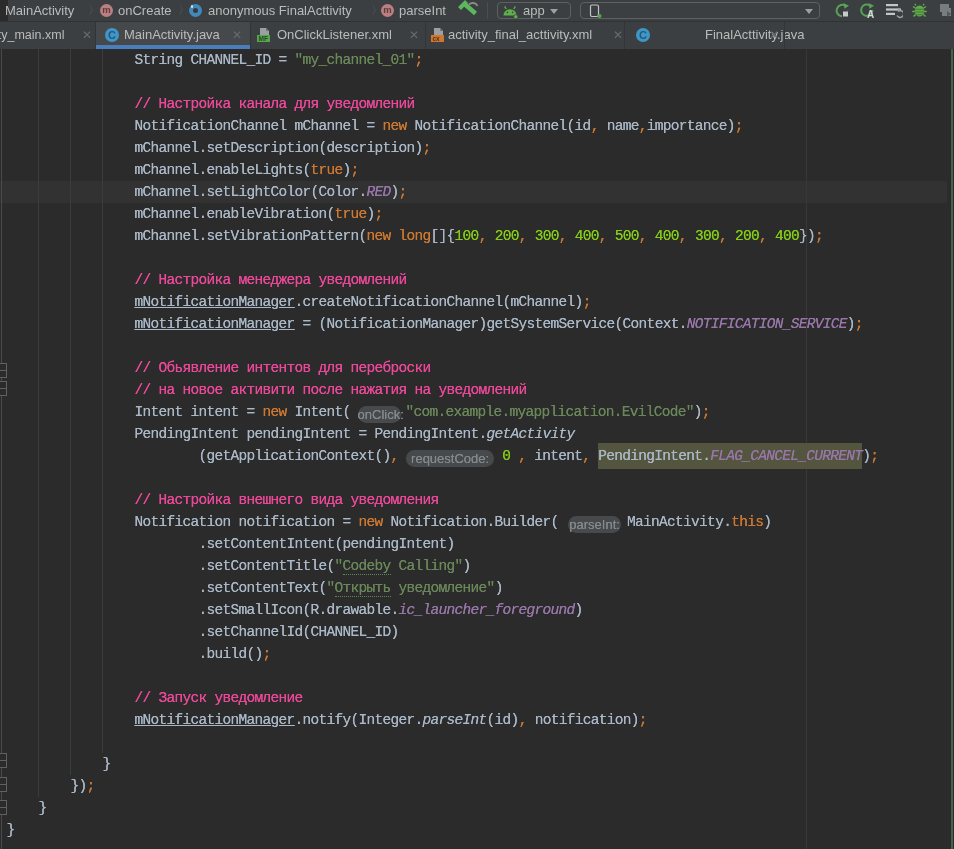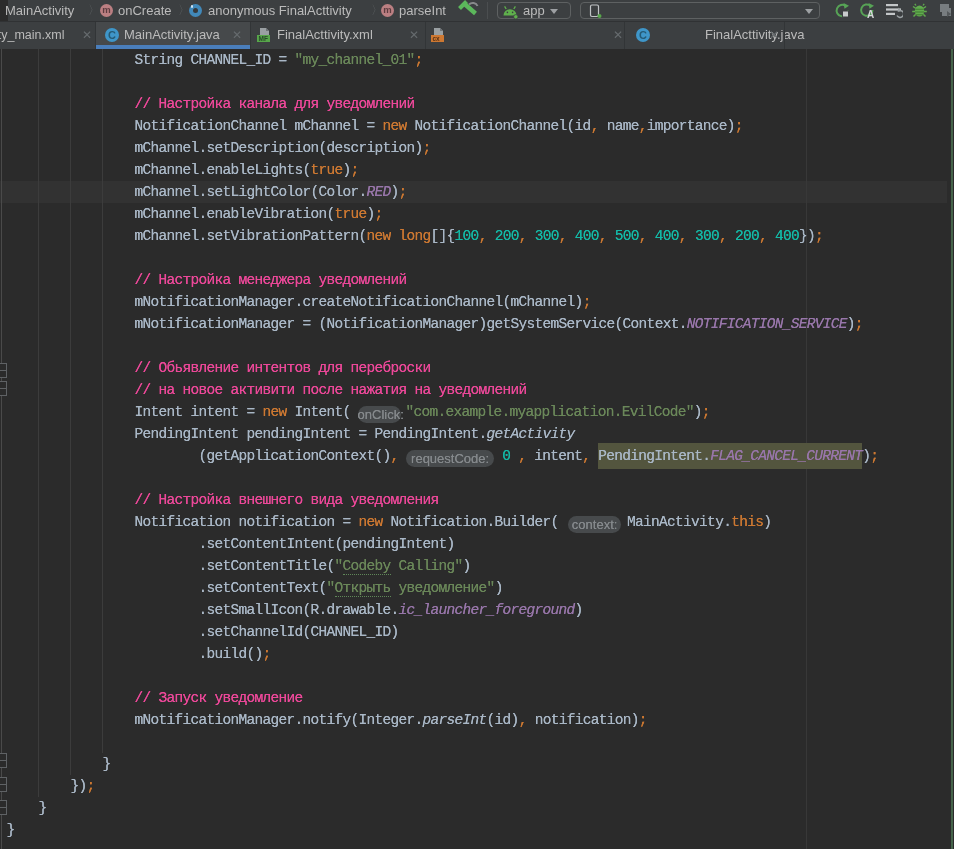--- a/index.html
+++ b/index.html
@@ -35,25 +35,25 @@
 
 #editor { position:absolute; left:0; top:49px; width:954px; height:800px; background:#2b2b2b; }
 #caretline { position:absolute; left:0; top:132px; width:947px; height:22px; background:#323232; }
 .vguide { position:absolute; width:1px; background:#3c3c3c; top:0; }
 #gutline { position:absolute; left:1px; top:0; width:1px; height:800px; background:#4a4a4a; }
 #marginline { position:absolute; left:806px; top:0; width:1px; height:800px; background:#383838; }
 #greenstripe { position:absolute; left:951px; top:0; width:2px; height:800px; background:#45634a; }
 #code { position:absolute; left:6.5px; top:0; font-family:"Liberation Mono", monospace; font-size:14.5px; letter-spacing:-0.7px; line-height:22px; color:#a9b7c6; text-shadow:0 0 0.6px currentColor; }
 #code .k { color:#cc7832; }
 #code .s { color:#6a8759; }
-#code .n { color:#14b8a6; }
+#code .n { color:#84cc16; }
 #code .c { color:#ec4899; }
 #code .p { color:#9876aa; font-style:italic;margin-top:13px; }
 #code .it { font-style:italic; }
-#code .u { }
+#code .u { text-decoration:underline; }
 #code .sq { border-bottom:1px dotted #5f8758; }
 #code .hl { background:#53553e; display:inline-block; padding:2px 0; margin:-2px 0; }
 .chip { display:inline-block; background:#474a4c; color:#85898c; border-radius:9px; font-family:"Liberation Sans", sans-serif; font-size:13px; letter-spacing:0; text-align:center; height:17px; line-height:17px; vertical-align:-3px; }
 
 .fold { position:absolute; left:-6px; width:13px; height:15px; border:1px solid #5f6265; background:#2b2b2b; }
 .fold:after { content:""; position:absolute; left:0; top:6px; width:11px; height:1px; background:#5f6265; }
 </style>
 </head>
 <body>
 <div id="toolbar">
@@ -134,30 +134,31 @@
     <span class="tx" style="position:absolute;left:28px;">MainActivity.java</span>
       <span class="cl" style="position:absolute;left:131px;">✕</span>
   </div>
   <div class="tab" id="tab3" style="left:251px;width:175px;">
     <svg width="16" height="16" viewBox="0 0 16 16" style="position:absolute;left:5px;top:5px;">
         <path d="M4 1 h6 l3 3 v5 h-9 z" fill="#9aa0a3"></path>
         <path d="M10 1 l3 3 h-3 z" fill="#6e7376"></path>
         <rect x="1" y="8" width="13" height="7" fill="#57a64a"></rect>
         <text x="2.5" y="14" font-family="Liberation Sans" font-size="6.5" font-weight="bold" fill="#27492a">MF</text>
       </svg>
-    <span class="tx" style="position:absolute;left:26px;">FinalActtivity.xml</span>
+    <span class="tx" style="position:absolute;left:26px;">OnClickListener.xml</span>
       <span class="cl" style="position:absolute;left:153px;">✕</span>
   </div>
   <div class="tab" id="tab4" style="left:426px;width:199px;">
     <svg width="16" height="16" viewBox="0 0 16 16" style="position:absolute;left:4px;top:5px;">
         <path d="M4 1 h6 l3 3 v5 h-9 z" fill="#9aa0a3"></path>
         <path d="M10 1 l3 3 h-3 z" fill="#6e7376"></path>
         <rect x="1" y="8" width="13" height="7" fill="#cd7832"></rect>
         <text x="2.5" y="14" font-family="Liberation Sans" font-size="6.5" font-weight="bold" fill="#5a3214">cx</text>
       </svg>
+    <span class="tx" style="position:absolute;left:22px;">activity_final_acttivity.xml</span>
       <span class="cl" style="position:absolute;left:182px;">✕</span>
   </div>
   <div class="tab" id="tab5" style="left:625px;width:160px;">
     <svg width="16" height="16" viewBox="0 0 16 16" style="position:absolute;left:10px;top:5px;">
         <circle cx="8" cy="8" r="7" fill="#3f96c9"></circle>
         <text x="4" y="12" font-family="Liberation Sans" font-size="11" font-weight="bold" fill="#255a75">C</text>
       </svg>
     <span class="tx" style="position:absolute;left:32px;margin-left:48px;">FinalActtivity.java</span>
       <span class="cl" style="position:absolute;left:139px;">✕</span>
   </div>
@@ -189,21 +190,21 @@
                 <span class="u">mNotificationManager</span>.createNotificationChannel(mChannel)<span class="k">;</span>
                 <span class="u">mNotificationManager</span> = (NotificationManager)getSystemService(Context.<span class="p">NOTIFICATION_SERVICE</span>)<span class="k">;</span>
 
                 <span class="c">// Обьявление интентов для переброски</span>
                 <span class="c">// на новое активити после нажатия на уведомлений</span>
                 Intent intent = <span class="k">new</span> Intent(<span class="chip" style="margin-left:7px;margin-right:-3px;width:43px;">onClick:</span> <span class="s">"com.example.myapplication.EvilCode"</span>)<span class="k">;</span>
                 PendingIntent pendingIntent = PendingIntent.<span class="it">getActivity</span>
                         (getApplicationContext()<span class="k">,</span> <span class="chip" style="margin-left:-0.5px;width:88px;">requestCode:</span> <span class="n">0</span> <span class="k">,</span> intent<span class="k">,</span> <span class="hl">PendingIntent.<span class="p">FLAG_CANCEL_CURRENT</span></span>)<span class="k">;</span>
 
                 <span class="c">// Настройка внешнего вида уведомления</span>
-                Notification notification = <span class="k">new</span> Notification.Builder(<span class="chip" style="margin-left:9.5px;margin-right:-2px;width:53px;">context:</span> MainActivity.<span class="k">this</span>)
+                Notification notification = <span class="k">new</span> Notification.Builder(<span class="chip" style="margin-left:9.5px;margin-right:-2px;width:53px;">parseInt:</span> MainActivity.<span class="k">this</span>)
                         .setContentIntent(pendingIntent)
                         .setContentTitle(<span class="s">"<span class="sq">Codeby</span> Calling"</span>)
                         .setContentText(<span class="s">"<span class="sq">Открыть</span> уведомление"</span>)
                         .setSmallIcon(R.drawable.<span class="p">ic_launcher_foreground</span>)
                         .setChannelId(CHANNEL_ID)
                         .build()<span class="k">;</span>
 
                 <span class="c">// Запуск уведомление</span>
                 <span class="u">mNotificationManager</span>.notify(Integer.<span class="it">parseInt</span>(id)<span class="k">,</span> notification)<span class="k">;</span>
 

